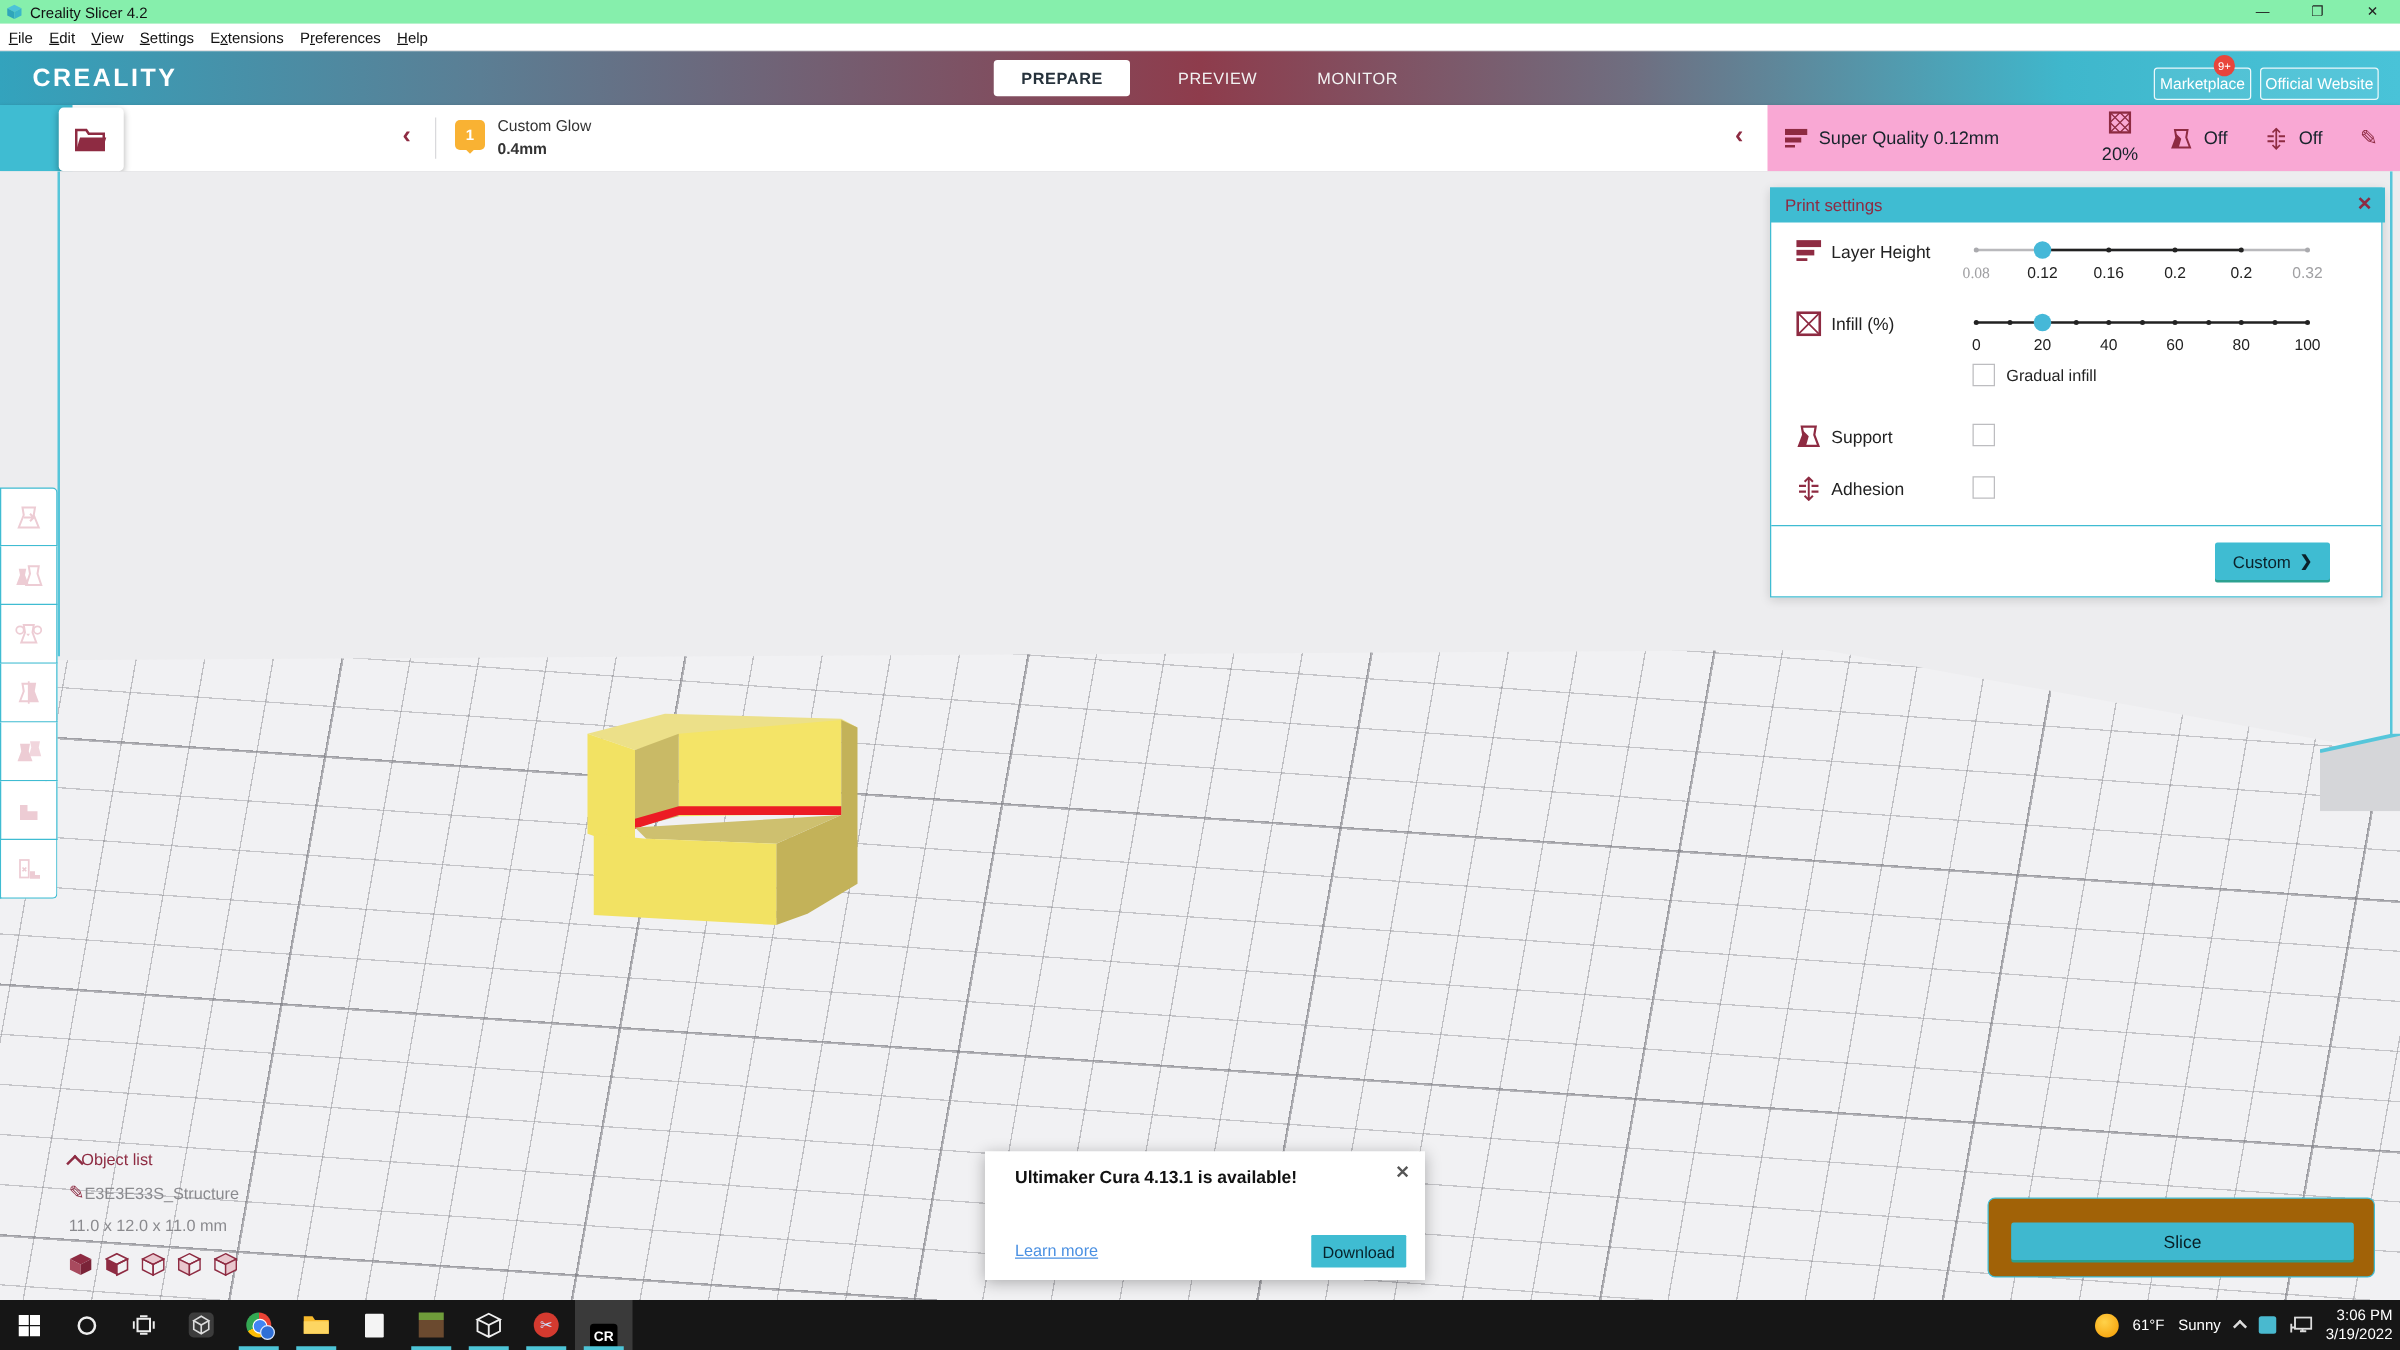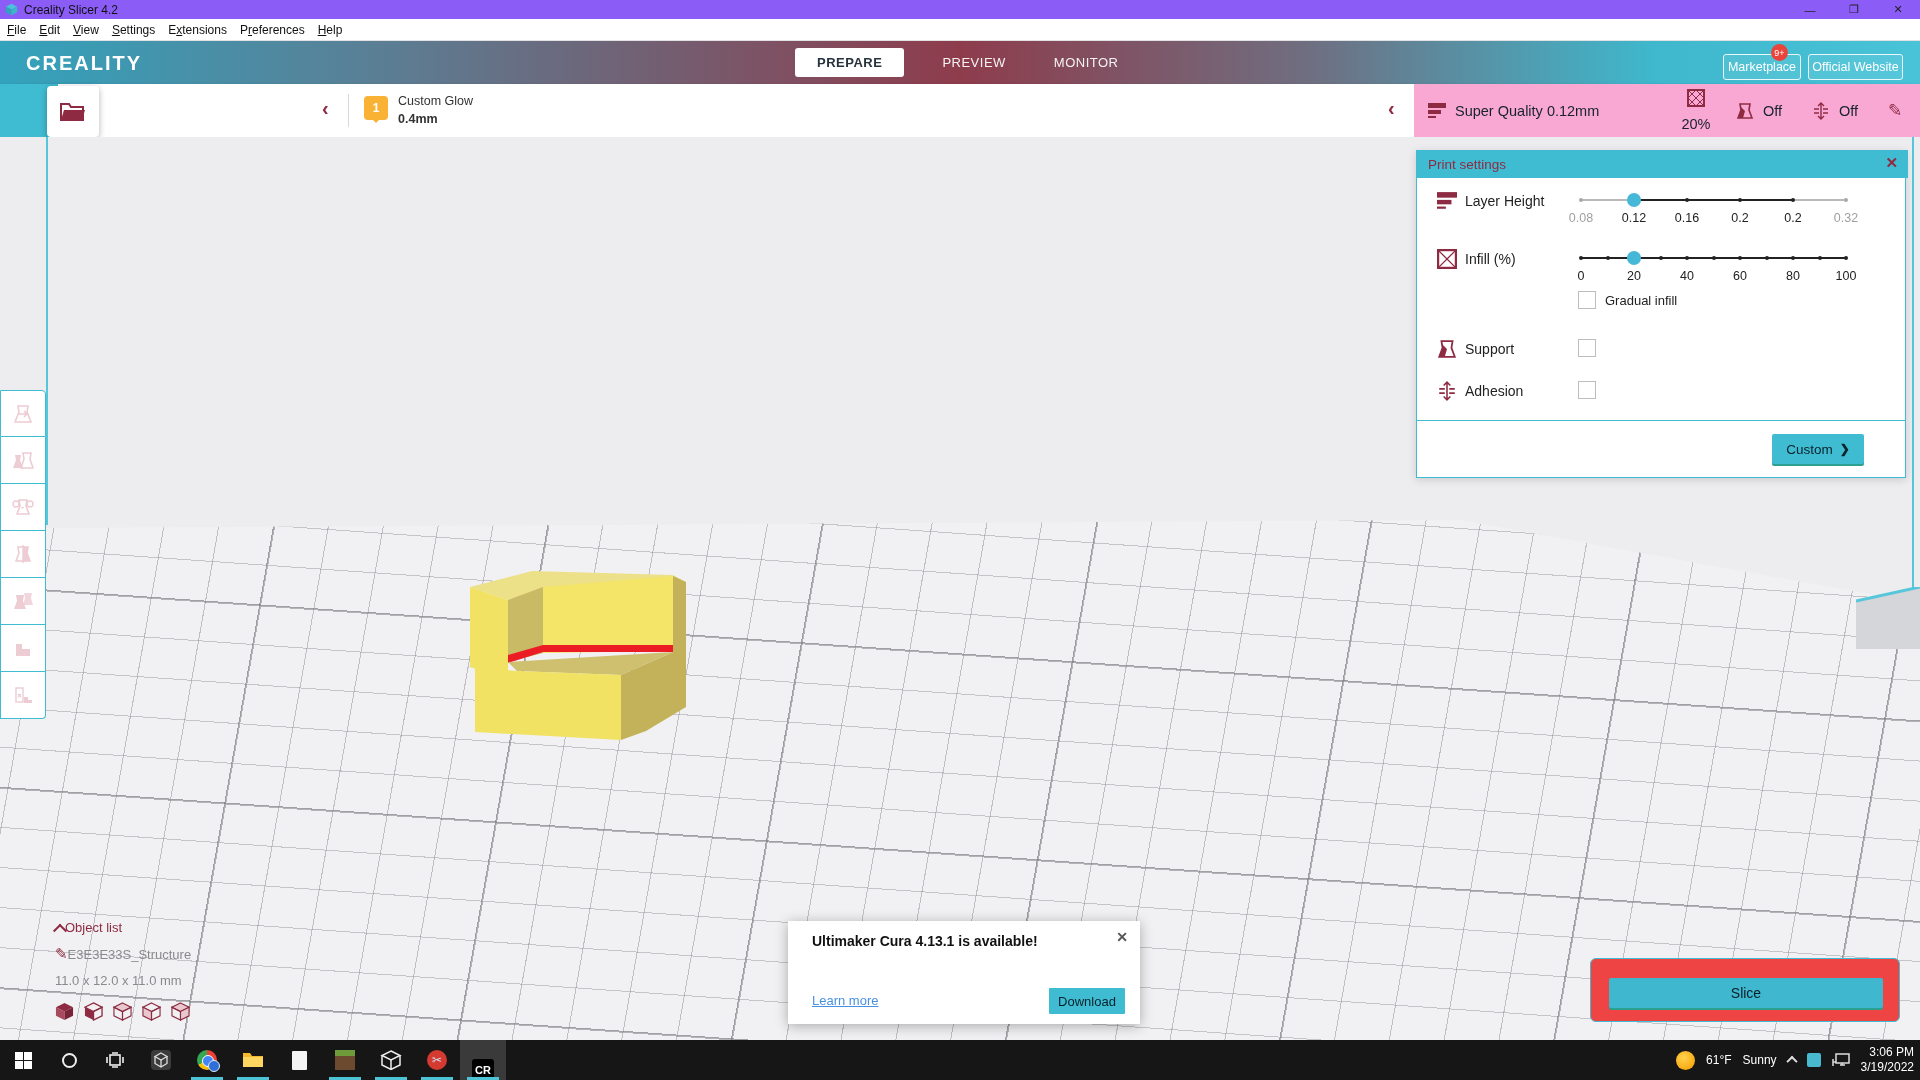--- a/index.html
+++ b/index.html
@@ -1,21 +1,21 @@
 <!DOCTYPE html>
 <html><head>
 <meta charset="utf-8">
 <style>
   * { margin:0; padding:0; box-sizing:border-box; }
   html,body { width:1920px; height:1080px; overflow:hidden; font-family:"Liberation Sans", sans-serif; background:#ececee; }
   .abs { position:absolute; }
   #app { position:relative; width:1920px; height:1080px; }
 
   
-  #titlebar { position:absolute; left:0; top:0; width:1920px; height:19px; background:#8b5cf6; display:flex; align-items:center; font-size:12px; color:#111; }
+  #titlebar { position:absolute; left:0; top:0; width:1920px; height:19px; background:#86efac; display:flex; align-items:center; font-size:12px; color:#111; }
   #titlebar .appicon { width:13px; height:13px; margin:0 6px 0 5px; }
   .wctl { width:44px; height:19px; display:flex; align-items:center; justify-content:center; font-size:11px; color:#222; }
   #winctls { position:absolute; right:0; top:0; display:flex; }
 
   
   #menubar { position:absolute; left:0; top:19px; width:1920px; height:22px; background:#fff; border-bottom:1px solid #e2e2e4; display:flex; align-items:center; gap:13px; padding-left:7px; font-size:12px; color:#111; }
   .menu-item { cursor:default; }
 
   
   #header { position:absolute; left:0; top:41px; width:1920px; height:43px;
@@ -100,21 +100,21 @@
 
   
   #dialog { position:absolute; left:788px; top:784px; width:352px; height:103px; background:#fff; box-shadow:0 2px 12px rgba(0,0,0,.3); z-index:30; }
   #dlg-title { position:absolute; left:24px; top:12px; font-size:14px; font-weight:bold; color:#111; }
   #dlg-body { position:absolute; left:24px; top:33px; width:280px; font-size:13px; color:#222; line-height:17px; }
   #dlg-close { position:absolute; right:12px; top:8px; color:#555; font-size:14px; font-weight:bold; }
   #dlg-link { position:absolute; left:24px; top:72px; font-size:13px; color:#4a90e2; text-decoration:underline; }
   #dlg-download { position:absolute; left:261px; top:67px; width:76px; height:26px; background:#3fbcd2; color:#06232c; font-size:13px; display:flex; align-items:center; justify-content:center; border-radius:1px; }
 
   
-  #slice-panel { position:absolute; left:1590px; top:821px; width:310px; height:64px; background:#ef4444; border:1px solid #3fbcd2; border-radius:6px; z-index:25; }
+  #slice-panel { position:absolute; left:1590px; top:821px; width:310px; height:64px; background:#a16207; border:1px solid #3fbcd2; border-radius:6px; z-index:25; }
   #slice-btn { position:absolute; left:18px; top:19px; width:274px; height:30px; background:#3fb8cf; border-radius:2px; color:#081e26; font-size:14px; display:flex; align-items:center; justify-content:center; box-shadow:0 2px 0 #2aa08e; }
 
   
   #taskbar { position:absolute; left:0; top:1040px; width:1920px; height:40px; background:#161616; display:flex; align-items:stretch; z-index:40; }
   .tb-btn { width:46px; height:40px; display:flex; align-items:center; justify-content:center; position:relative; }
   .tb-btn.running:after { content:""; position:absolute; left:7px; bottom:0; width:32px; height:3px; background:#4dc4d6; }
   .tb-btn.active { background:#3a3a3a; }
   #tray { position:absolute; right:6px; top:0; height:40px; display:flex; align-items:center; gap:11px; color:#fff; font-size:12px; }
   #clock { text-align:right; line-height:15px; font-size:12px; }
   .sun { width:19px; height:19px; border-radius:50%; background:radial-gradient(circle at 40% 35%, #ffd24a, #f59a00); }
@@ -364,21 +364,21 @@
       <div class="track"></div>
       <div class="track-active" style="left:20%;width:60%;"></div>
       <span class="tickdot end" style="left:0%;"></span>
       <span class="tickdot" style="left:40%;"></span>
       <span class="tickdot" style="left:60%;"></span>
       <span class="tickdot" style="left:80%;"></span>
       <span class="tickdot end" style="left:100%;"></span>
       <span class="handle" style="left:20%;"></span>
     </div>
     <div class="tlabels" style="top:60px;">
-      <span class="dim" style="left:0%;">0.08</span>
+      <span class="dim" style="left:0%;font-family:Liberation Serif, serif;">0.08</span>
       <span style="left:20%;">0.12</span>
       <span style="left:40%;">0.16</span>
       <span style="left:60%;">0.2</span>
       <span style="left:80%;">0.2</span>
       <span class="dim" style="left:100%;">0.32</span>
     </div>
 
     <svg class="ps-row-icon" style="top:98px;" viewBox="0 0 18 18">
         <rect x="1" y="1" width="16" height="16" fill="none" stroke="#8e2b42" stroke-width="2"></rect>
         <path d="M1 1 L17 17 M17 1 L1 17" stroke="#8e2b42" stroke-width="1.2" fill="none"></path>

